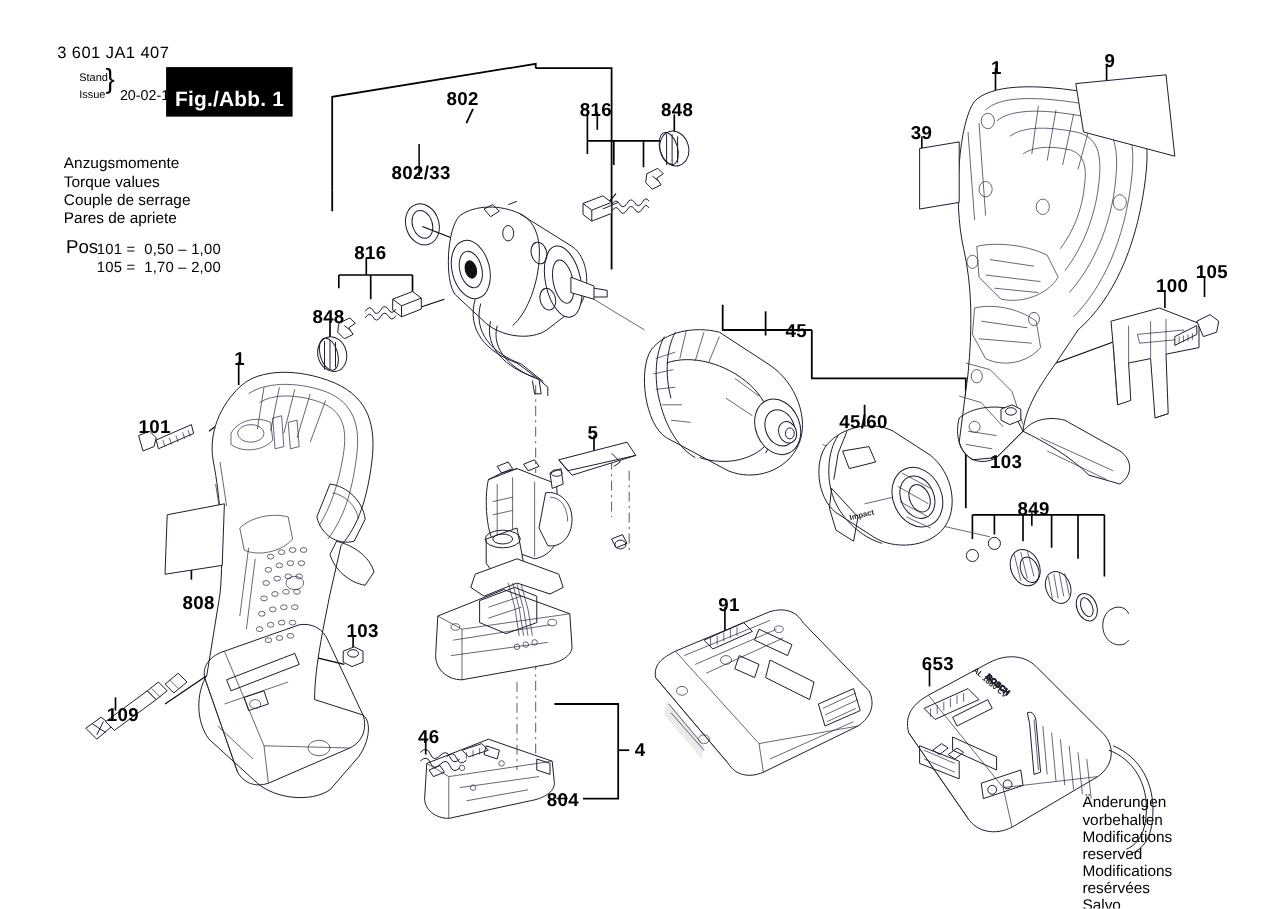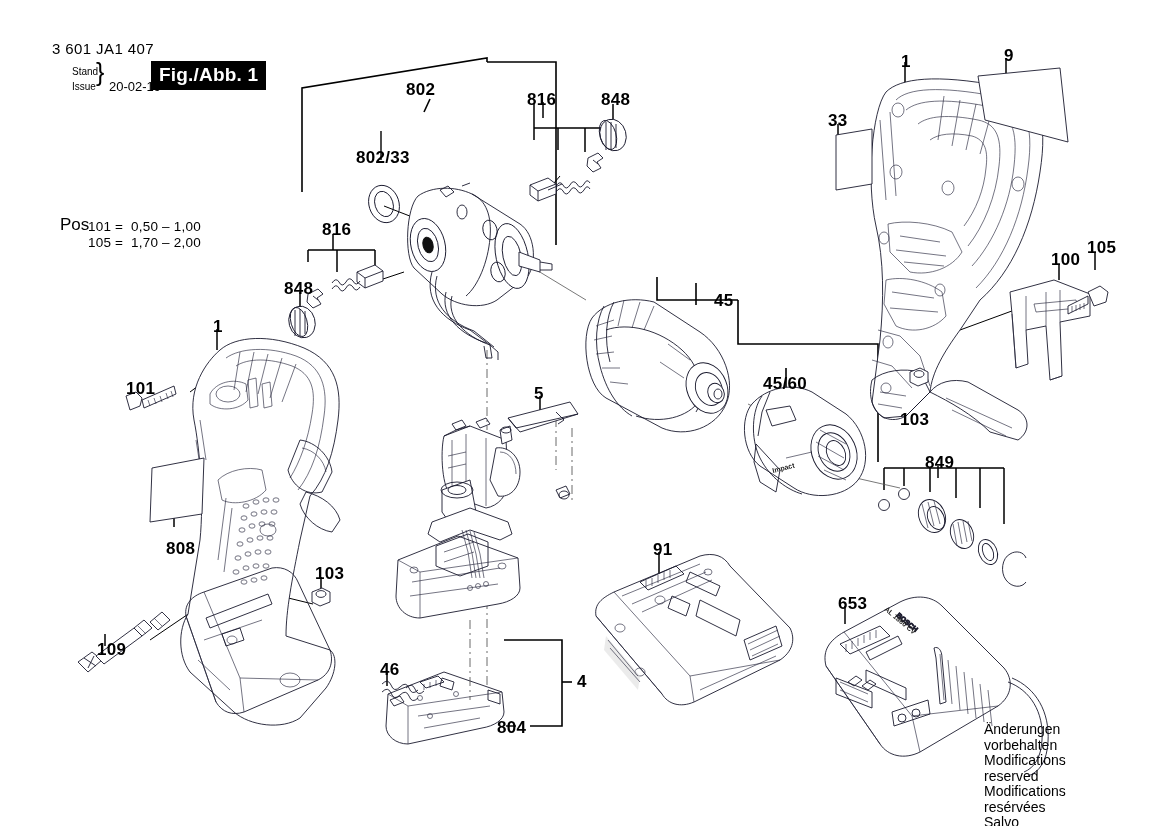--- a/index.html
+++ b/index.html
@@ -7,21 +7,21 @@
        font-family:"Liberation Sans","DejaVu Sans",sans-serif;color:#000;}
   #sheet{position:absolute;inset:0;width:1036px;height:826px;}
   .txt{position:absolute;white-space:pre;}
   .hdr-pn{left:52px;top:40px;font-size:15px;letter-spacing:.4px;}
   .si-lbl{position:absolute;left:52px;top:64px;font-size:10px;line-height:15px;margin-left:20px;}
   .si-brace{position:absolute;left:96px;top:62px;font-size:25px;line-height:20px;}
   .si-d1{position:absolute;left:111px;top:64px;font-size:13px;}
   .si-d1 .strike{text-decoration:line-through;margin-left:44px;}
   .si-d2{position:absolute;left:109px;top:79px;font-size:13px;}
   .figbox{position:absolute;left:151px;top:61px;background:#000;color:#fff;
-          font-size:19px;font-weight:bold;padding:3px 8px 4px 8px;letter-spacing:.2px;}
+          font-size:19px;font-weight:bold;padding:19px 8px 4px 8px;letter-spacing:.2px;}
   .torque{position:absolute;left:58px;top:140px;font-size:14px;line-height:16.5px;}
   .pos{position:absolute;left:60px;top:215px;font-size:17px;}
   .tq-row{position:absolute;font-size:13.5px;letter-spacing:.2px;}
   .tq1{left:88px;top:219px;}
   .tq2{left:88px;top:235px;text-align:center;}
   .foot{position:absolute;left:984px;top:722px;font-size:14px;line-height:15.5px;}
   .plabel{position:absolute;font-size:17px;font-weight:bold;letter-spacing:.3px;}
   svg{position:absolute;left:0;top:0;width:1169px;height:826px;overflow:visible;}
   .ln{stroke:#000;fill:none;}
   .lead{stroke:#000;stroke-width:1;fill:none;}
@@ -41,20 +41,21 @@
 
   <div class="txt hdr-pn">3 601 JA1 407</div>
 
   <div class="si-lbl"><span>Stand</span><br><span>Issue</span></div>
   <div class="si-brace">}</div>
   <div class="si-d1"><span class="strike">14-02</span></div>
   <div class="si-d2">20-02-19</div>
 
   <div class="figbox">Fig./Abb. 1</div>
 
+  <div class="torque"><span>Anzugsmomente</span><br><span>Torque values</span><br><span>Couple de serrage</span><br><span>Pares de apriete</span></div>
   <div class="pos">Pos</div>
   <div class="txt tq-row tq1"><span>101</span> <span>=</span>  <span>0,50 – 1,00</span></div>
   <div class="txt tq-row tq2"><span>105</span> <span>=</span>  <span>1,70 – 2,00</span></div>
 
   <div class="foot"><span>Änderungen vorbehalten</span><br><span>Modifications reserved</span><br><span>Modifications resérvées</span><br><span>Salvo modificaciones</span></div>
 
   <svg viewBox="0 0 1169 826">
 
     <g>
 
@@ -547,21 +548,21 @@
   </svg>
 
   <div class="plabel" style="left:406px;top:80px">802</div>
   <div class="plabel" style="left:356px;top:148px">802/33</div>
   <div class="plabel" style="left:322px;top:220px">816</div>
   <div class="plabel" style="left:284px;top:279px">848</div>
   <div class="plabel" style="left:527px;top:90px">816</div>
   <div class="plabel" style="left:601px;top:90px">848</div>
   <div class="plabel" style="left:901px;top:52px">1</div>
   <div class="plabel" style="left:1004px;top:46px">9</div>
-  <div class="plabel" style="left:828px;top:111px">33</div>
+  <div class="plabel" style="left:828px;top:111px">39</div>
   <div class="plabel" style="left:1051px;top:250px">100</div>
   <div class="plabel" style="left:1087px;top:238px">105</div>
   <div class="plabel" style="left:900px;top:410px">103</div>
   <div class="plabel" style="left:714px;top:291px">45</div>
   <div class="plabel" style="left:763px;top:374px">45/60</div>
   <div class="plabel" style="left:925px;top:453px">849</div>
   <div class="plabel" style="left:534px;top:384px">5</div>
   <div class="plabel" style="left:577px;top:672px">4</div>
   <div class="plabel" style="left:380px;top:660px">46</div>
   <div class="plabel" style="left:497px;top:718px">804</div>

